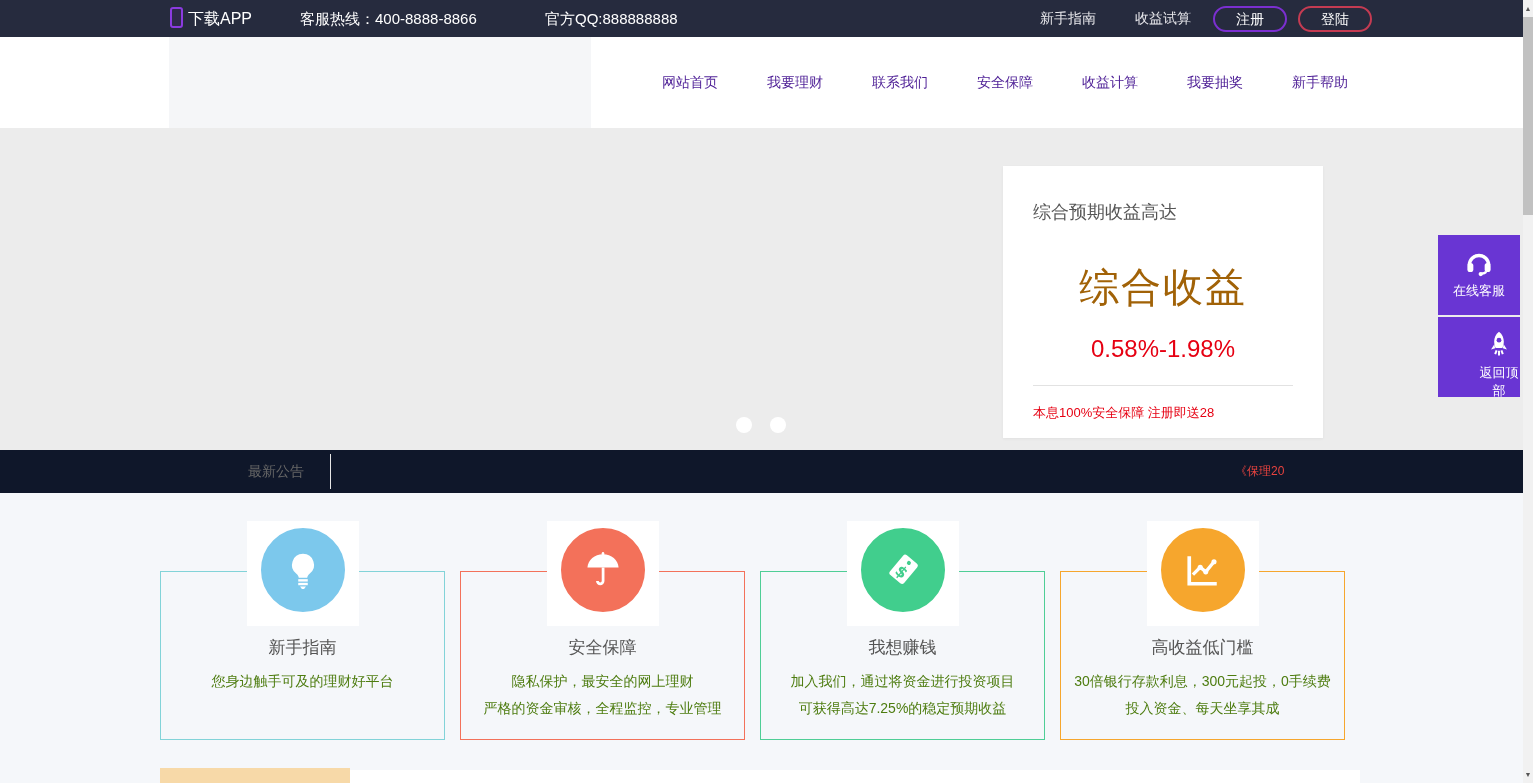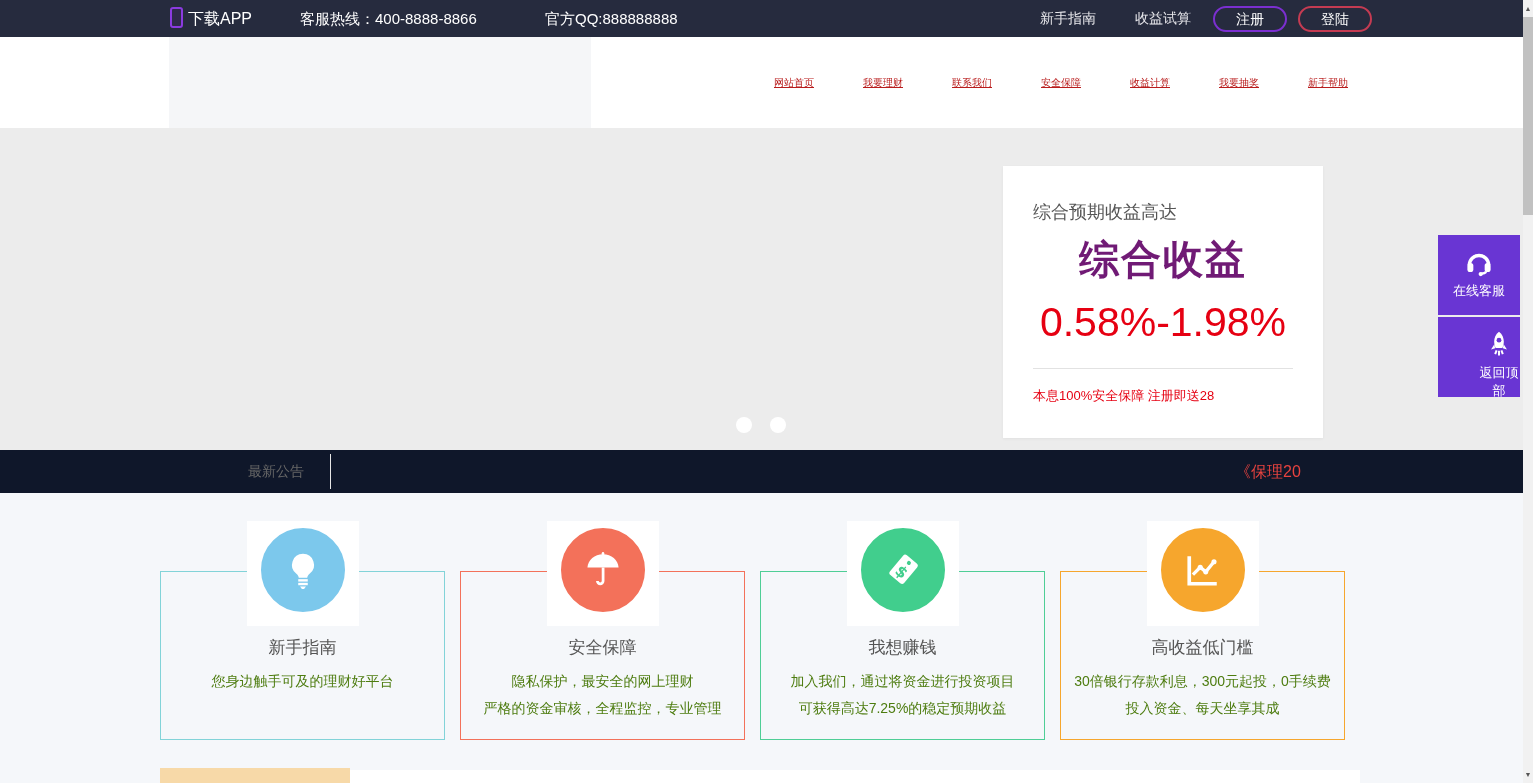--- a/index.html
+++ b/index.html
@@ -18,45 +18,45 @@
   .tb-guide { left:1040px; }
   .tb-calc { left:1135px; }
   .tb-btn { position:absolute; top:6px; height:26px; line-height:22px; padding:0 21px; border-radius:14px; font-size:14px; color:#fff; background:transparent; cursor:pointer; }
   .btn-register { left:1213px; border:2px solid #7b2fd0; }
   .btn-login { left:1298px; border:2px solid #c53b52; }
 
   
   .header { position:absolute; top:37px; left:0; width:1533px; height:91px; background:#ffffff; }
   .logo-box { position:absolute; left:169px; top:37px; width:422px; height:96px; background:#f5f6f8; }
   .nav { position:absolute; top:37px; right:185px; height:91px; display:flex; align-items:center; gap:49px; }
-  .nav-item { font-size:10px; color:#b91c1c; cursor:pointer; white-space:nowrap;text-decoration:underline; }
+  .nav-item { font-size:14px; color:#4c1d95; cursor:pointer; white-space:nowrap; }
 
   
   .hero { position:absolute; top:128px; left:0; width:1533px; height:322px; background:#ececec; }
   .hero-card { position:absolute; left:1003px; top:38px; width:320px; height:272px; background:#fff; border-radius:0; box-shadow:0 1px 3px rgba(0,0,0,0.05); }
   .hc-sub { margin:34px 0 0 30px; font-size:18px; color:#555; }
-  .hc-title { text-align:center; margin-top:8px; font-size:40px; font-weight:bold; color:#701a75; letter-spacing:2px; }
-  .hc-rate { text-align:center; margin-top:12px; font-size:41px; color:#e60012; }
+  .hc-title { text-align:center; margin-top:36px; font-size:40px; font-weight:normal; color:#a16207; letter-spacing:2px; }
+  .hc-rate { text-align:center; margin-top:20px; font-size:24px; color:#e60012; }
   .hc-hr { margin:22px 30px 0 30px; border:none; border-top:1px solid #e2e2e2; }
   .hc-note { margin:18px 0 0 30px; font-size:13px; color:#e60012; }
   .dot { position:absolute; top:289px; width:16px; height:16px; border-radius:50%; background:#fff; cursor:pointer; }
   .dot1 { left:736px; } .dot2 { left:770px; }
 
   
   .float-btn { position:absolute; left:1438px; width:82px; height:80px; background:#6935d3; color:#fff; text-align:center; cursor:pointer; }
   .fb-service { top:235px; } .fb-top { top:317px;padding-left:40px; }
   .fb-icon { margin-top:11px; height:34px; }
   .fb-label { font-size:13px; margin-top:2px; }
 
   
   .announce { position:absolute; top:450px; left:0; width:1533px; height:43px; background:#0f172a; }
   .ann-label { position:absolute; left:248px; top:0; line-height:43px; font-size:14px; color:#666; }
   .ann-div { position:absolute; left:330px; top:4px; height:35px; border-left:1px solid #e6e6e6; }
   .ann-marquee { position:absolute; left:331px; top:0; width:975px; height:43px; overflow:hidden; }
-  .ann-text { position:absolute; left:904px; top:0; line-height:43px; font-size:16px; color:#e8433f; white-space:nowrap; }
+  .ann-text { position:absolute; left:904px; top:0; line-height:43px; font-size:12px; color:#e8433f; white-space:nowrap; }
 
   
   .card { position:absolute; top:571px; width:285px; height:169px; border:1px solid; background:transparent; }
   .card1 { left:160px; border-color:#82d3d8; }
   .card2 { left:460px; border-color:#f3715a; }
   .card3 { left:760px; border-color:#4fce96; }
   .card4 { left:1060px; border-color:#f6a62d; }
   .card-square { position:absolute; top:-51px; left:50%; transform:translateX(-50%); width:112px; height:105px; background:#fff; }
   .card-circle { position:absolute; top:2px; left:50%; transform:translateX(-50%); width:94px; height:94px; border-radius:50%; border:5px solid #fff; display:flex; align-items:center; justify-content:center; }
   .cc1 { background:#7cc8ec; } .cc2 { background:#f3715a; } .cc3 { background:#41ce8d; } .cc4 { background:#f6a62d; }

